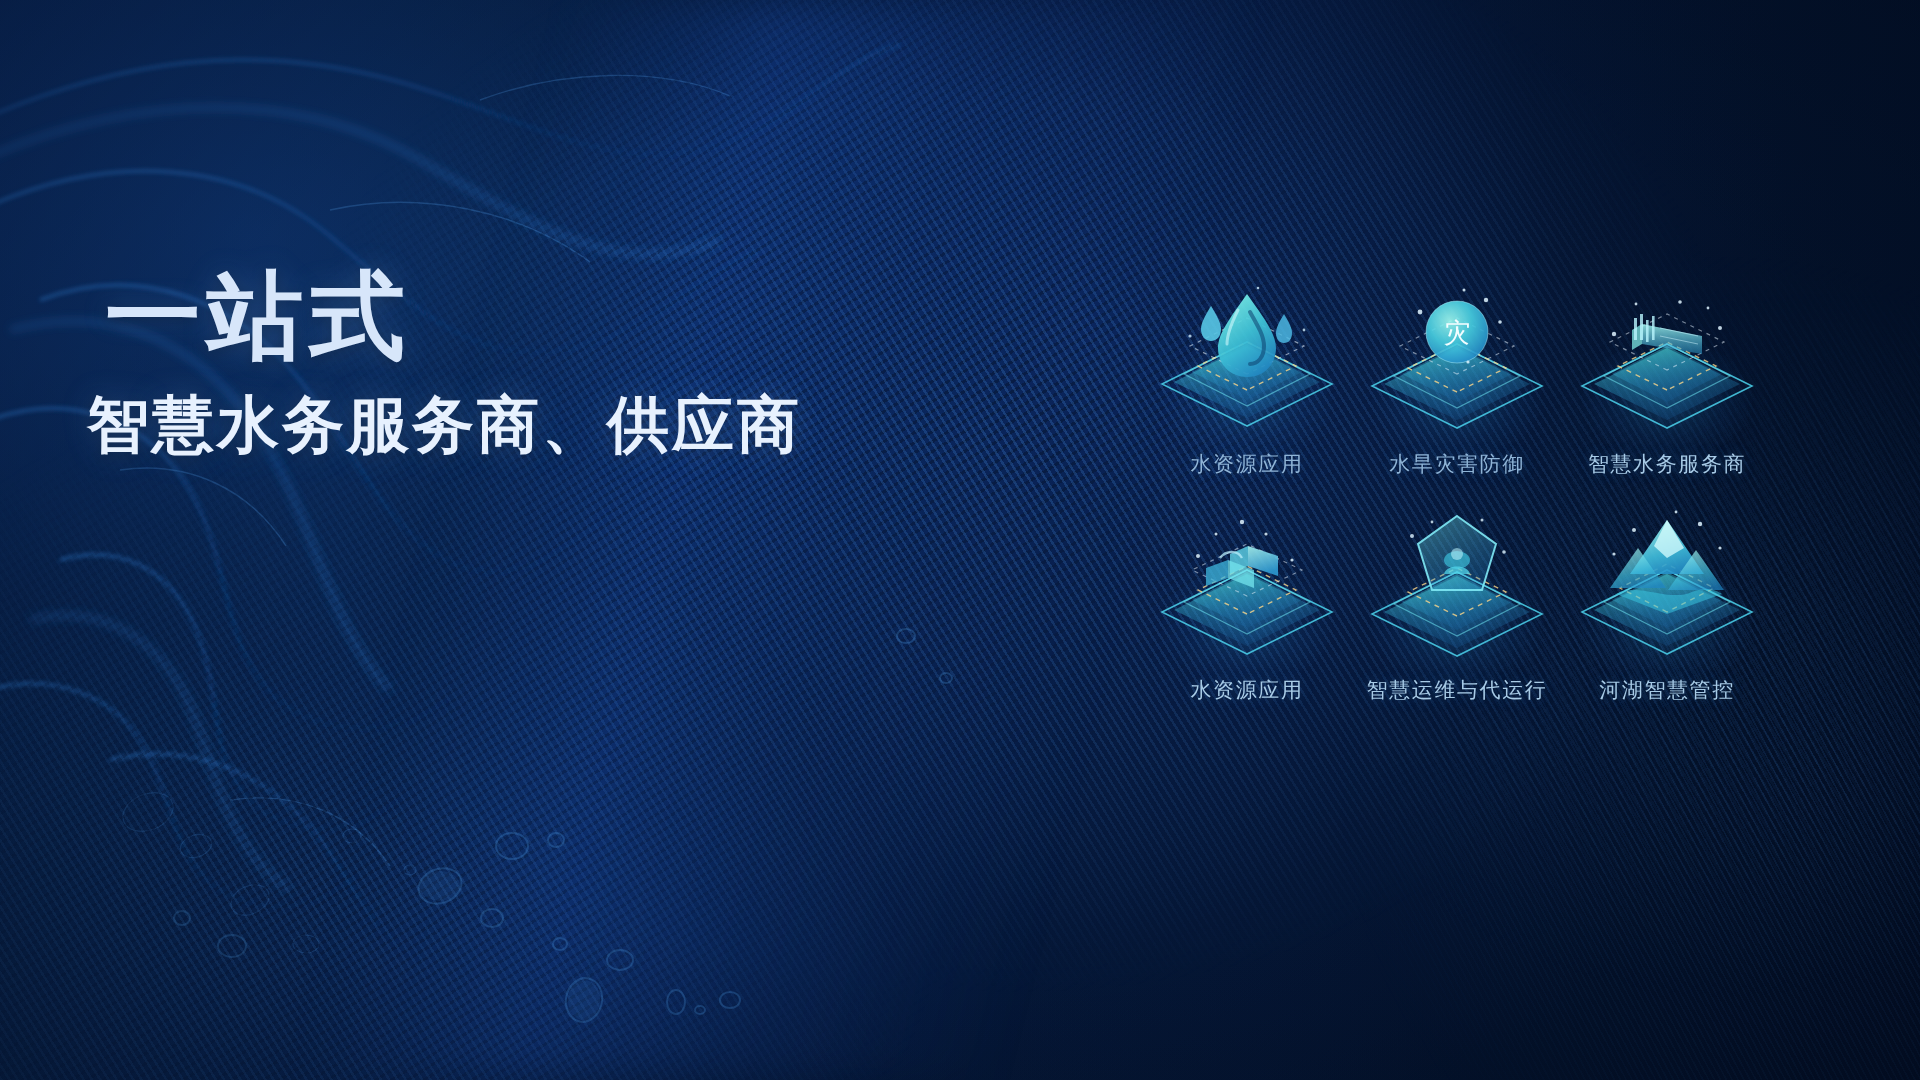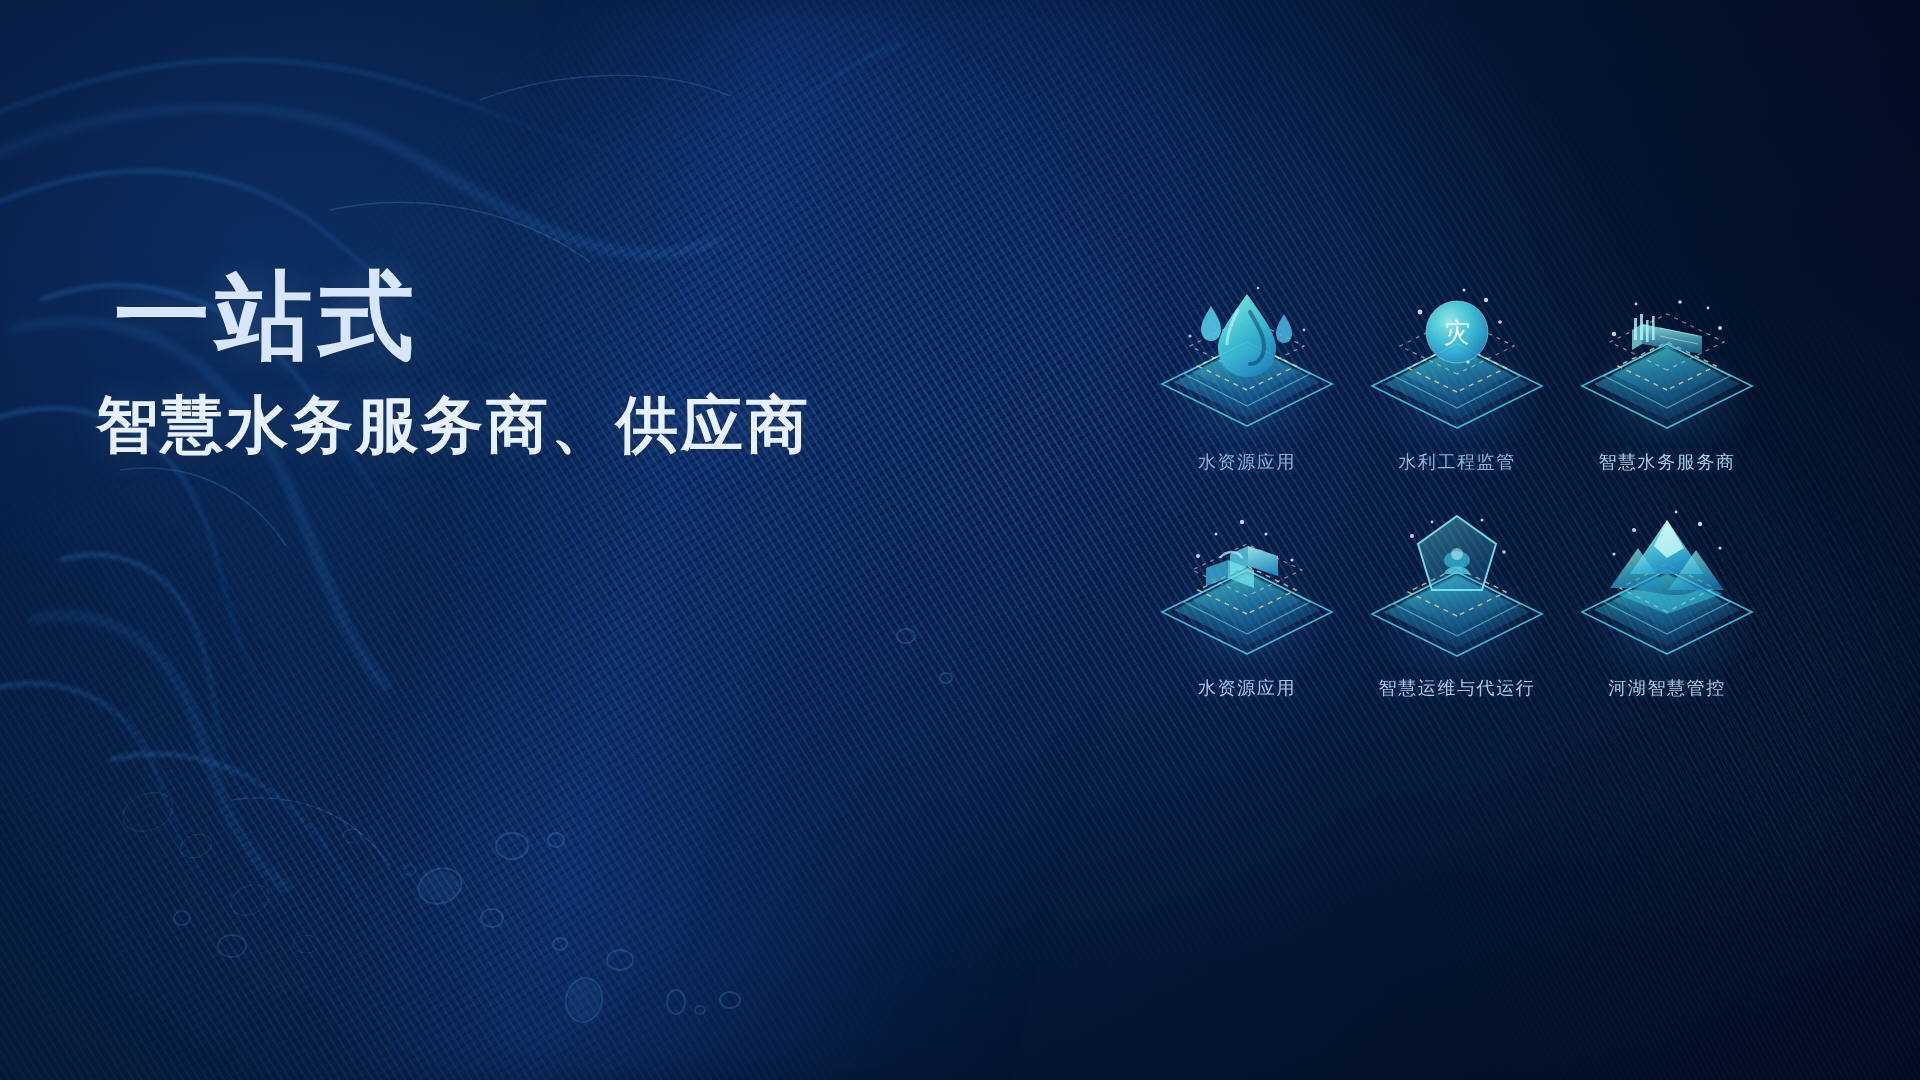--- a/index.html
+++ b/index.html
@@ -85,21 +85,21 @@
   
   #vignette {
     background:
       radial-gradient(ellipse 1500px 1050px at 50% 50%, rgba(0,0,0,0) 42%, rgba(1,7,22,0.45) 88%, rgba(1,6,20,0.72) 100%);
   }
 
   
 
   #headline {
     position: absolute;
-    left: 96px;
+    left: 87px;
     top: 268px;
     z-index: 6;
   }
 
   #title-main {
     font-size: 96px;
     font-weight: bold;
     line-height: 1.0;
     letter-spacing: 6px;
     color: #d7e6fa;
@@ -141,21 +141,21 @@
 
   .icon-art {
     position: relative;
     width: 186px;
     height: 166px;
   }
   .icon-art svg { width: 100%; height: 100%; display: block; overflow: visible; }
 
   .icon-label {
     margin-top: 6px;
-    font-size: 18px;
+    font-size: 21px;
     letter-spacing: 1.6px;
     color: #8fb4d6;
     white-space: nowrap;
     text-shadow: 0 0 14px rgba(70,140,220,0.28);
   }
   .icon-label.bright { color: #a8cbe6; }
 
   
   .icon-glow {
     position: absolute;
@@ -348,21 +348,21 @@
           <text x="93" y="64" text-anchor="middle" font-family="'Liberation Sans', sans-serif" font-size="27" fill="#f2fdff">灾</text>
           <g fill="#dff4ff" opacity="0.85">
             <circle cx="56" cy="34" r="2.4"></circle>
               <circle cx="122" cy="22" r="2.2"></circle>
             <circle cx="136" cy="44" r="1.8"></circle>
               <circle cx="100" cy="12" r="1.5"></circle>
             <circle cx="104" cy="84" r="1.6"></circle>
           </g>
         </svg>
       </div>
-      <div class="icon-label">水利工程监管</div>
+      <div class="icon-label">水旱灾害防御</div>
     </div>
 
     <div class="grid-cell">
       <div class="icon-glow"></div>
       <div class="icon-art">
         <svg viewBox="0 0 186 166" xmlns="http://www.w3.org/2000/svg">
           <defs>
             <linearGradient id="plat3" x1="0" y1="0" x2="0.4" y2="1">
               <stop offset="0%" stop-color="#4fe0d6" stop-opacity="0.60"></stop>
               <stop offset="55%" stop-color="#2fa6cf" stop-opacity="0.38"></stop>

